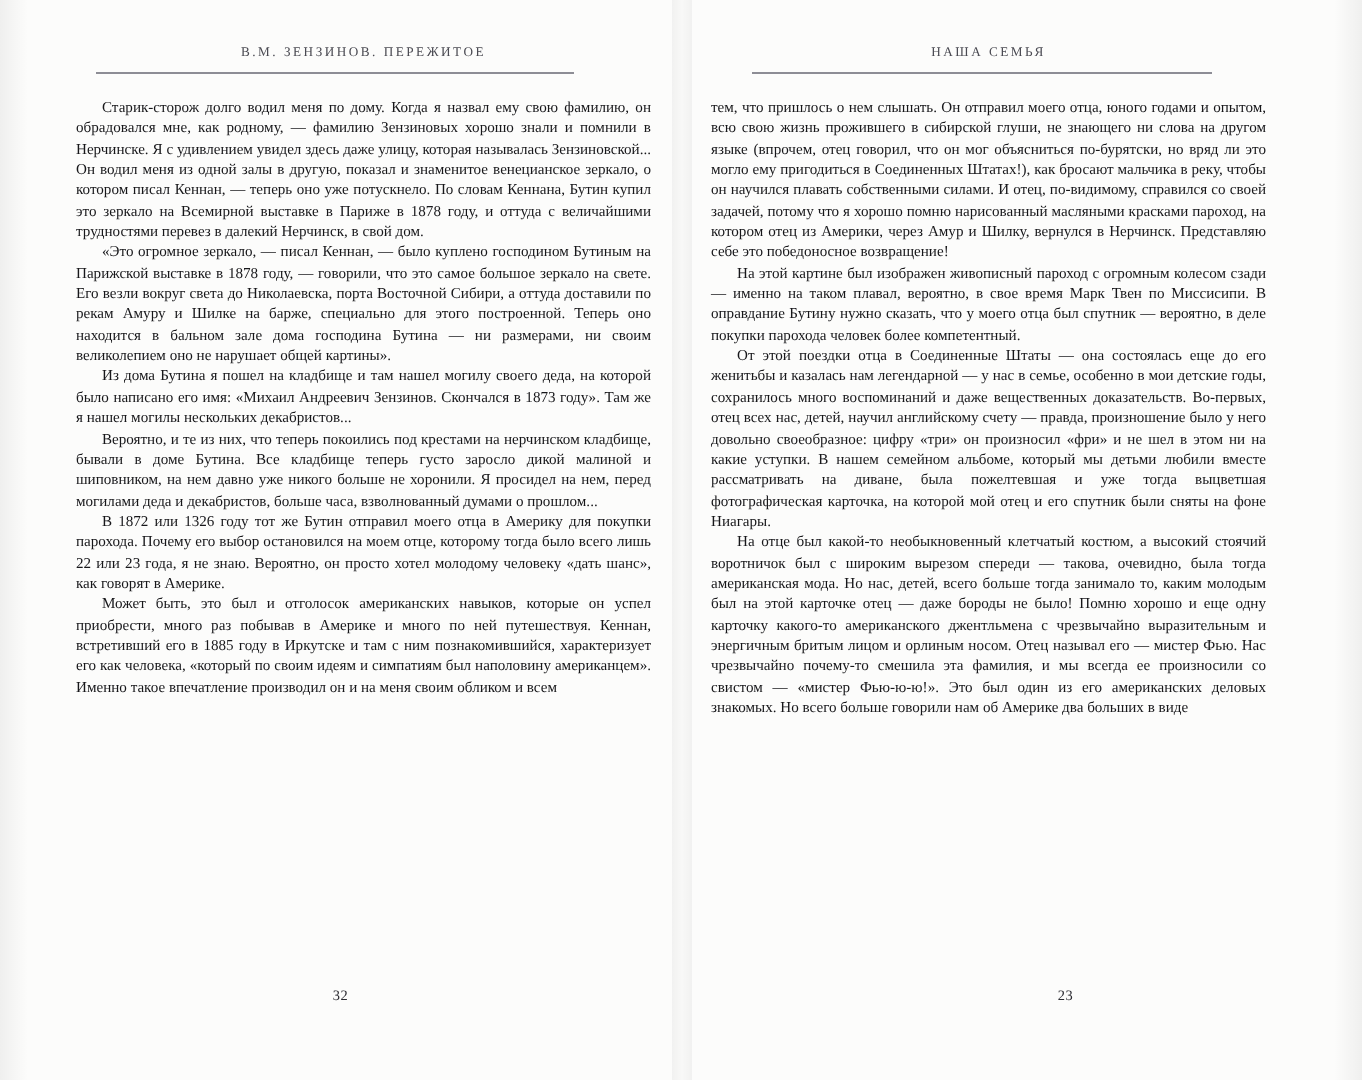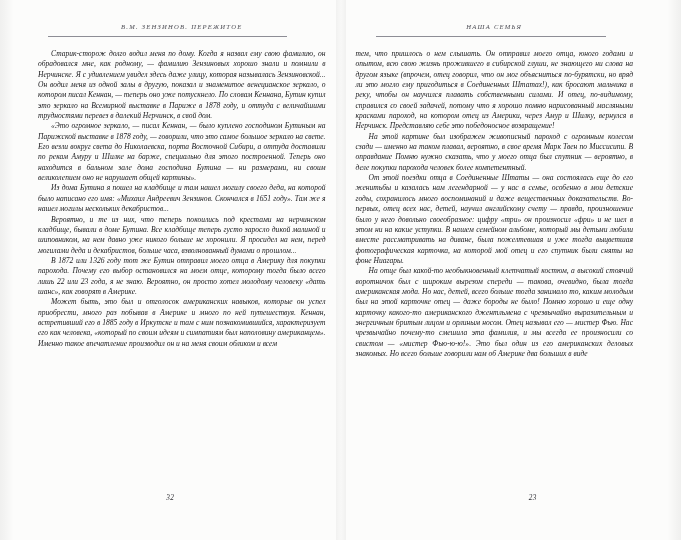--- a/index.html
+++ b/index.html
@@ -23,21 +23,20 @@
     display: flex;
     flex-direction: row;
   }
   .page {
     position: relative;
     box-sizing: border-box;
     width: 340.5px;
     height: 540px;
     background: #fcfcfb;
     padding: 22px 0 0 0;
-    font-style: italic;
   }
   .page-left  { padding-left: 38px;  padding-right: 15px; }
   .page-right { padding-left: 15px;  padding-right: 48px; }
 
   .running-head {
     text-align: center;
     font-size: 6.6px;
     letter-spacing: 1.25px;
     color: #4a4a52;
     text-transform: uppercase;
@@ -106,34 +105,34 @@
 <body>
 
 <div class="spread">
 
   <div class="page page-left">
     <div class="running-head">В.М. ЗЕНЗИНОВ. ПЕРЕЖИТОЕ</div>
     <div class="rule"></div>
     <div class="column">
       <p>Старик-сторож долго водил меня по дому. Когда я назвал ему свою фамилию, он обрадовался мне, как родному, — фамилию Зензиновых хорошо знали и помнили в Нерчинске. Я с удивлением увидел здесь даже улицу, которая называлась Зензиновской... Он водил меня из одной залы в другую, показал и знаменитое венецианское зеркало, о котором писал Кеннан, — теперь оно уже потускнело. По словам Кеннана, Бутин купил это зеркало на Всемирной выставке в Париже в 1878 году, и оттуда с величайшими трудностями перевез в далекий Нерчинск, в свой дом.</p>
       <p>«Это огромное зеркало, — писал Кеннан, — было куплено господином Бутиным на Парижской выставке в 1878 году, — говорили, что это самое большое зеркало на свете. Его везли вокруг света до Николаевска, порта Восточной Сибири, а оттуда доставили по рекам Амуру и Шилке на барже, специально для этого построенной. Теперь оно находится в бальном зале дома господина Бутина — ни размерами, ни своим великолепием оно не нарушает общей картины».</p>
-      <p>Из дома Бутина я пошел на кладбище и там нашел могилу своего деда, на которой было написано его имя: «Михаил Андреевич Зензинов. Скончался в 1651 году». Там же я нашел могилы нескольких декабристов...</p>
+      <p>Из дома Бутина я пошел на кладбище и там нашел могилу своего деда, на которой было написано его имя: «Михаил Андреевич Зензинов. Скончался в 1873 году». Там же я нашел могилы нескольких декабристов...</p>
       <p>Вероятно, и те из них, что теперь покоились под крестами на нерчинском кладбище, бывали в доме Бутина. Все кладбище теперь густо заросло дикой малиной и шиповником, на нем давно уже никого больше не хоронили. Я просидел на нем, перед могилами деда и декабристов, больше часа, взволнованный думами о прошлом...</p>
       <p>В 1872 или 1326 году тот же Бутин отправил моего отца в Америку для покупки парохода. Почему его выбор остановился на моем отце, которому тогда было всего лишь 22 или 23 года, я не знаю. Вероятно, он просто хотел молодому человеку «дать шанс», как говорят в Америке.</p>
       <p>Может быть, это был и отголосок американских навыков, которые он успел приобрести, много раз побывав в Америке и много по ней путешествуя. Кеннан, встретивший его в 1885 году в Иркутске и там с ним познакомившийся, характеризует его как человека, «который по своим идеям и симпатиям был наполовину американцем». Именно такое впечатление производил он и на меня своим обликом и всем</p>
     </div>
     <div class="folio">32</div>
   </div>
 
   <div class="page page-right">
     <div class="running-head">НАША СЕМЬЯ</div>
     <div class="rule"></div>
     <div class="column">
       <p class="noindent">тем, что пришлось о нем слышать. Он отправил моего отца, юного годами и опытом, всю свою жизнь прожившего в сибирской глуши, не знающего ни слова на другом языке (впрочем, отец говорил, что он мог объясниться по-бурятски, но вряд ли это могло ему пригодиться в Соединенных Штатах!), как бросают мальчика в реку, чтобы он научился плавать собственными силами. И отец, по-видимому, справился со своей задачей, потому что я хорошо помню нарисованный масляными красками пароход, на котором отец из Америки, через Амур и Шилку, вернулся в Нерчинск. Представляю себе это победоносное возвращение!</p>
-      <p>На этой картине был изображен живописный пароход с огромным колесом сзади — именно на таком плавал, вероятно, в свое время Марк Твен по Миссисипи. В оправдание Помню нужно сказать, что у моего отца был спутник — вероятно, в деле покупки парохода человек более компетентный.</p>
+      <p>На этой картине был изображен живописный пароход с огромным колесом сзади — именно на таком плавал, вероятно, в свое время Марк Твен по Миссисипи. В оправдание Бутину нужно сказать, что у моего отца был спутник — вероятно, в деле покупки парохода человек более компетентный.</p>
       <p>От этой поездки отца в Соединенные Штаты — она состоялась еще до его женитьбы и казалась нам легендарной — у нас в семье, особенно в мои детские годы, сохранилось много воспоминаний и даже вещественных доказательств. Во-первых, отец всех нас, детей, научил английскому счету — правда, произношение было у него довольно своеобразное: цифру «три» он произносил «фри» и не шел в этом ни на какие уступки. В нашем семейном альбоме, который мы детьми любили вместе рассматривать на диване, была пожелтевшая и уже тогда выцветшая фотографическая карточка, на которой мой отец и его спутник были сняты на фоне Ниагары.</p>
       <p>На отце был какой-то необыкновенный клетчатый костюм, а высокий стоячий воротничок был с широким вырезом спереди — такова, очевидно, была тогда американская мода. Но нас, детей, всего больше тогда занимало то, каким молодым был на этой карточке отец — даже бороды не было! Помню хорошо и еще одну карточку какого-то американского джентльмена с чрезвычайно выразительным и энергичным бритым лицом и орлиным носом. Отец называл его — мистер Фью. Нас чрезвычайно почему-то смешила эта фамилия, и мы всегда ее произносили со свистом — «мистер Фью-ю-ю!». Это был один из его американских деловых знакомых. Но всего больше говорили нам об Америке два больших в виде</p>
     </div>
     <div class="folio">23</div>
   </div>
 
   <div class="gutter"></div>
   <div class="edge-l"></div>
   <div class="edge-r"></div>
 </div>

